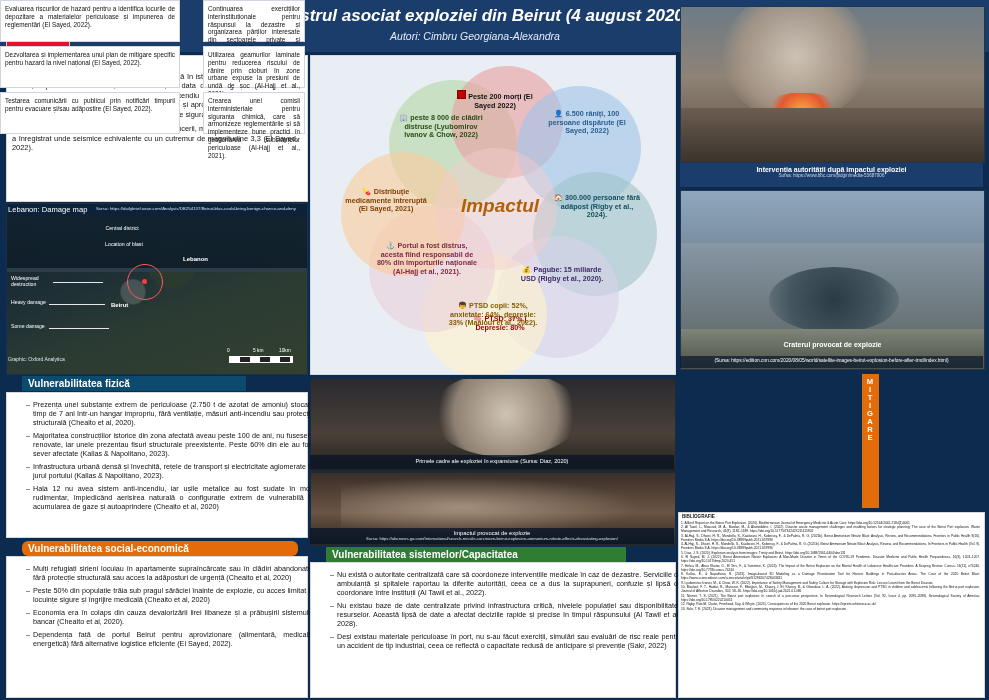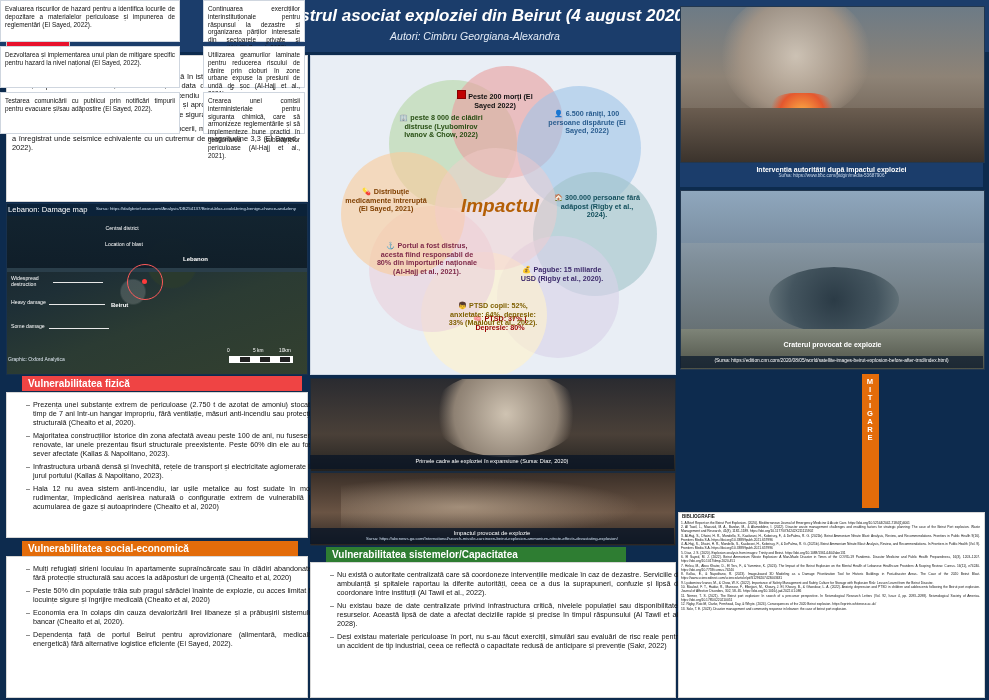--- a/index.html
+++ b/index.html
@@ -70,24 +70,24 @@
   #cap1 .s{color:#c8d8ec;font-size:4.6px;text-align:center;display:block;}
 
   #photo2{left:680px;top:190px;width:303px;height:178px;background:linear-gradient(180deg,#9fb2c4 0%,#7f8e99 40%,#59605f 100%);overflow:hidden;border:1px solid #22374f;}
   .crater{position:absolute;left:88px;top:76px;width:130px;height:66px;border-radius:50%;background:radial-gradient(circle,#2b3b46 0%,#44555f 60%,#6b7a80 100%);}
   .water{position:absolute;left:0;top:0;width:303px;height:52px;background:linear-gradient(180deg,#8fa7bd,#7b8fa2);}
   .rubble{position:absolute;left:0;bottom:0;width:303px;height:40px;background:linear-gradient(180deg,#7e8478,#4e5247);}
   #cap2{position:absolute;left:680px;top:356px;width:303px;height:12px;background:rgba(10,25,45,.72);}
   #cap2 .t{color:#fff;font-size:4.8px;display:block;text-align:center;padding-top:2px;}
 
   
-  #vf-head{left:22px;top:376px;width:280px;background:#ef4444;}
+  #vf-head{left:22px;top:376px;width:224px;background:#0c4a6e;}
   #vf-panel{left:6px;top:392px;width:300px;height:144px;background:#fff;border:1px solid #d7d7d7;}
   #vf-list{position:absolute;left:12px;top:396px;width:288px;}
-  #vse-head{left:22px;top:541px;width:276px;background:#e36c0a;}
+  #vse-head{left:22px;top:541px;width:276px;background:#e36c0a;border-radius:6px;}
   #vse-panel{left:6px;top:556px;width:300px;height:140px;background:#fff;border:1px solid #d7d7d7;}
   #vse-list{position:absolute;left:12px;top:560px;width:288px;}
   ul.b{margin:4px;padding-left:10px;list-style:none;}
   ul.b li{font-size:7.2px;line-height:1.25;color:#111;text-align:justify;margin-bottom:4px;position:relative;padding-left:7px;}
   ul.b li:before{content:"–";position:absolute;left:0;top:0;}
 
   
   #photo3{left:310px;top:378px;width:364px;height:92px;background:linear-gradient(180deg,#2a2b30 0%,#4a4038 60%,#22211f 100%);overflow:hidden;border:1px solid #1b2b3d;}
   .cloud3{position:absolute;left:120px;top:-8px;width:150px;height:86px;border-radius:50%;background:radial-gradient(circle,#cfc3b2 0%,#8e8173 60%,rgba(120,110,100,0) 78%);}
   #cap3{position:absolute;left:310px;top:455px;width:364px;height:14px;background:rgba(8,20,38,.75);}

